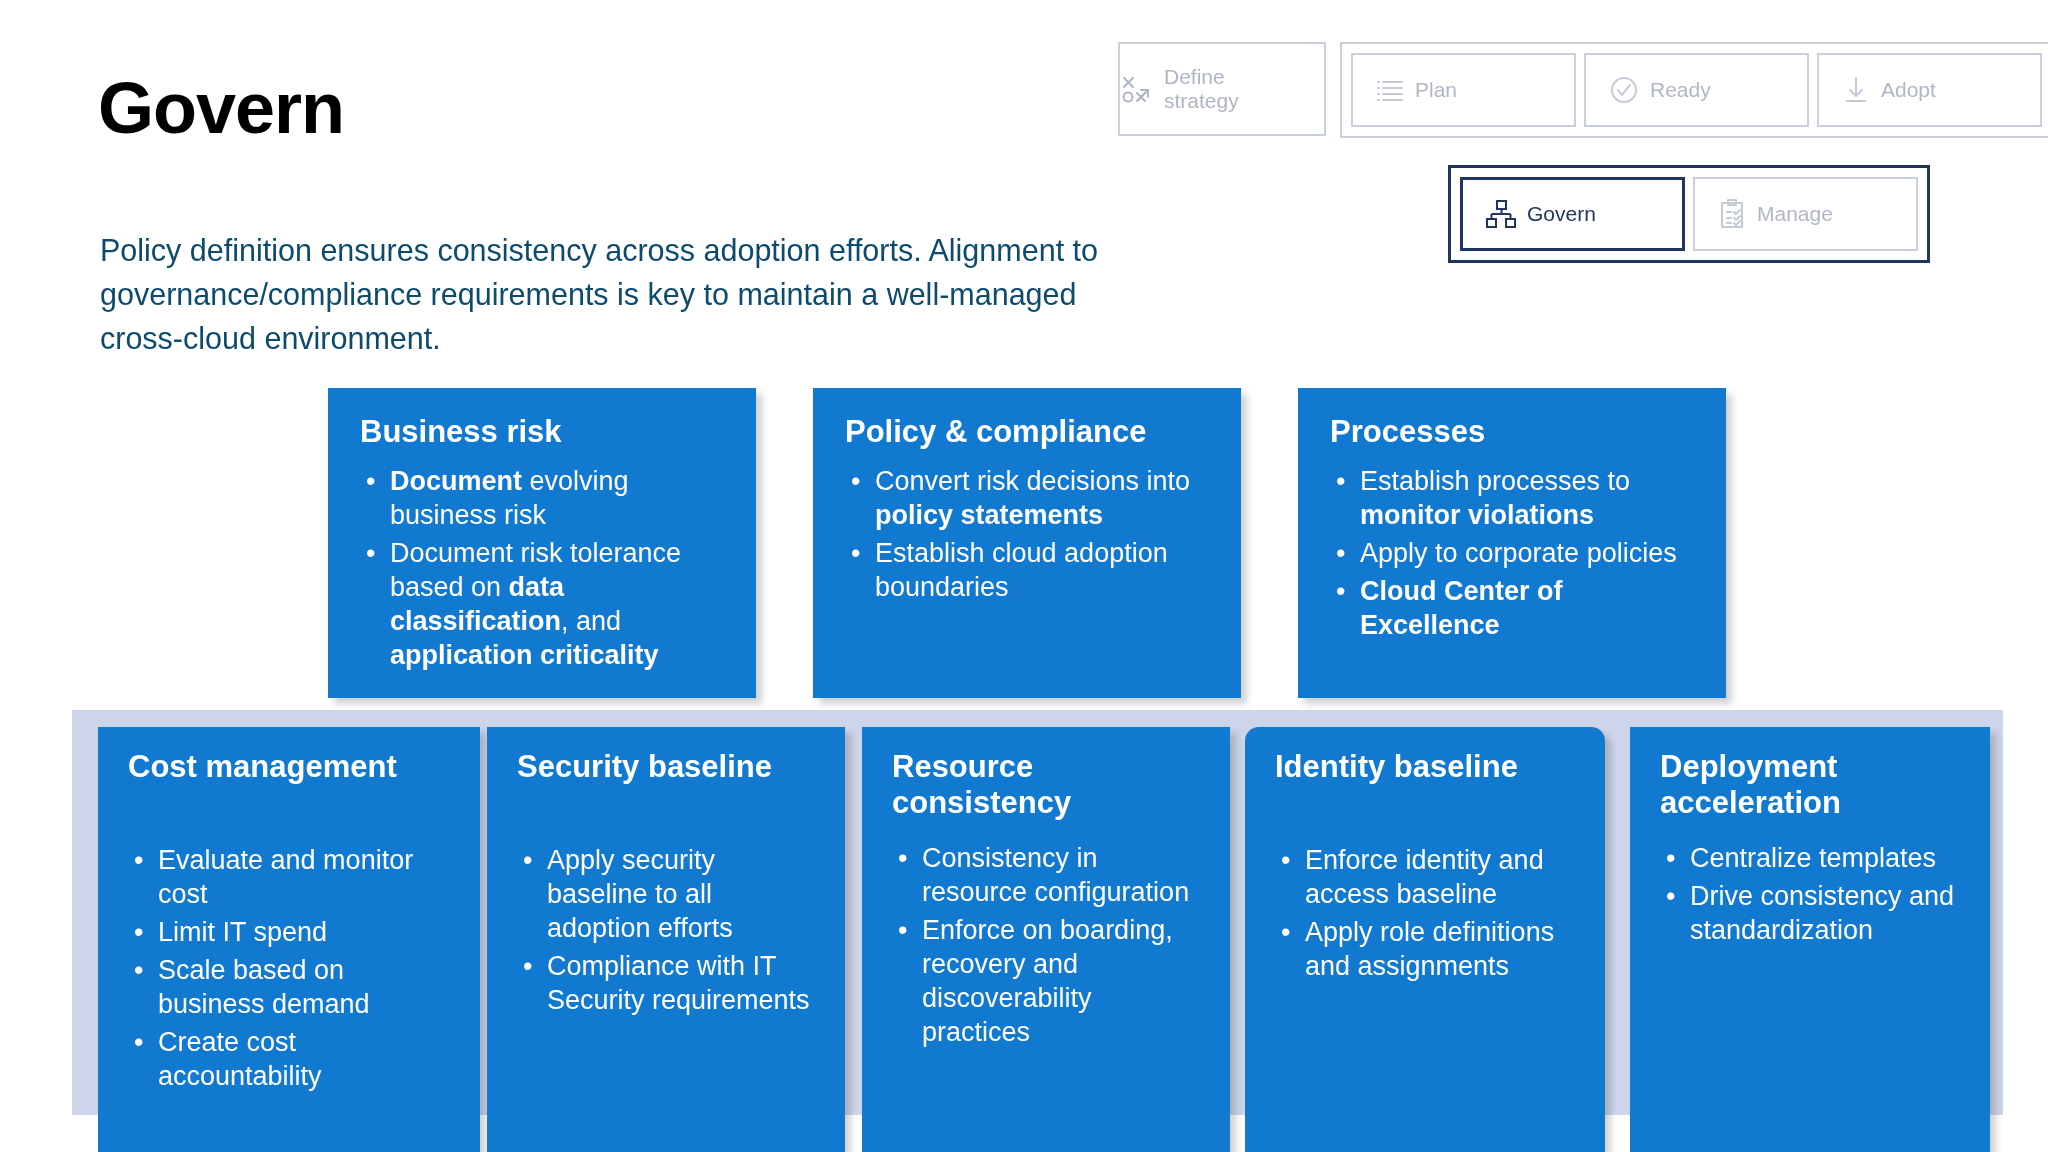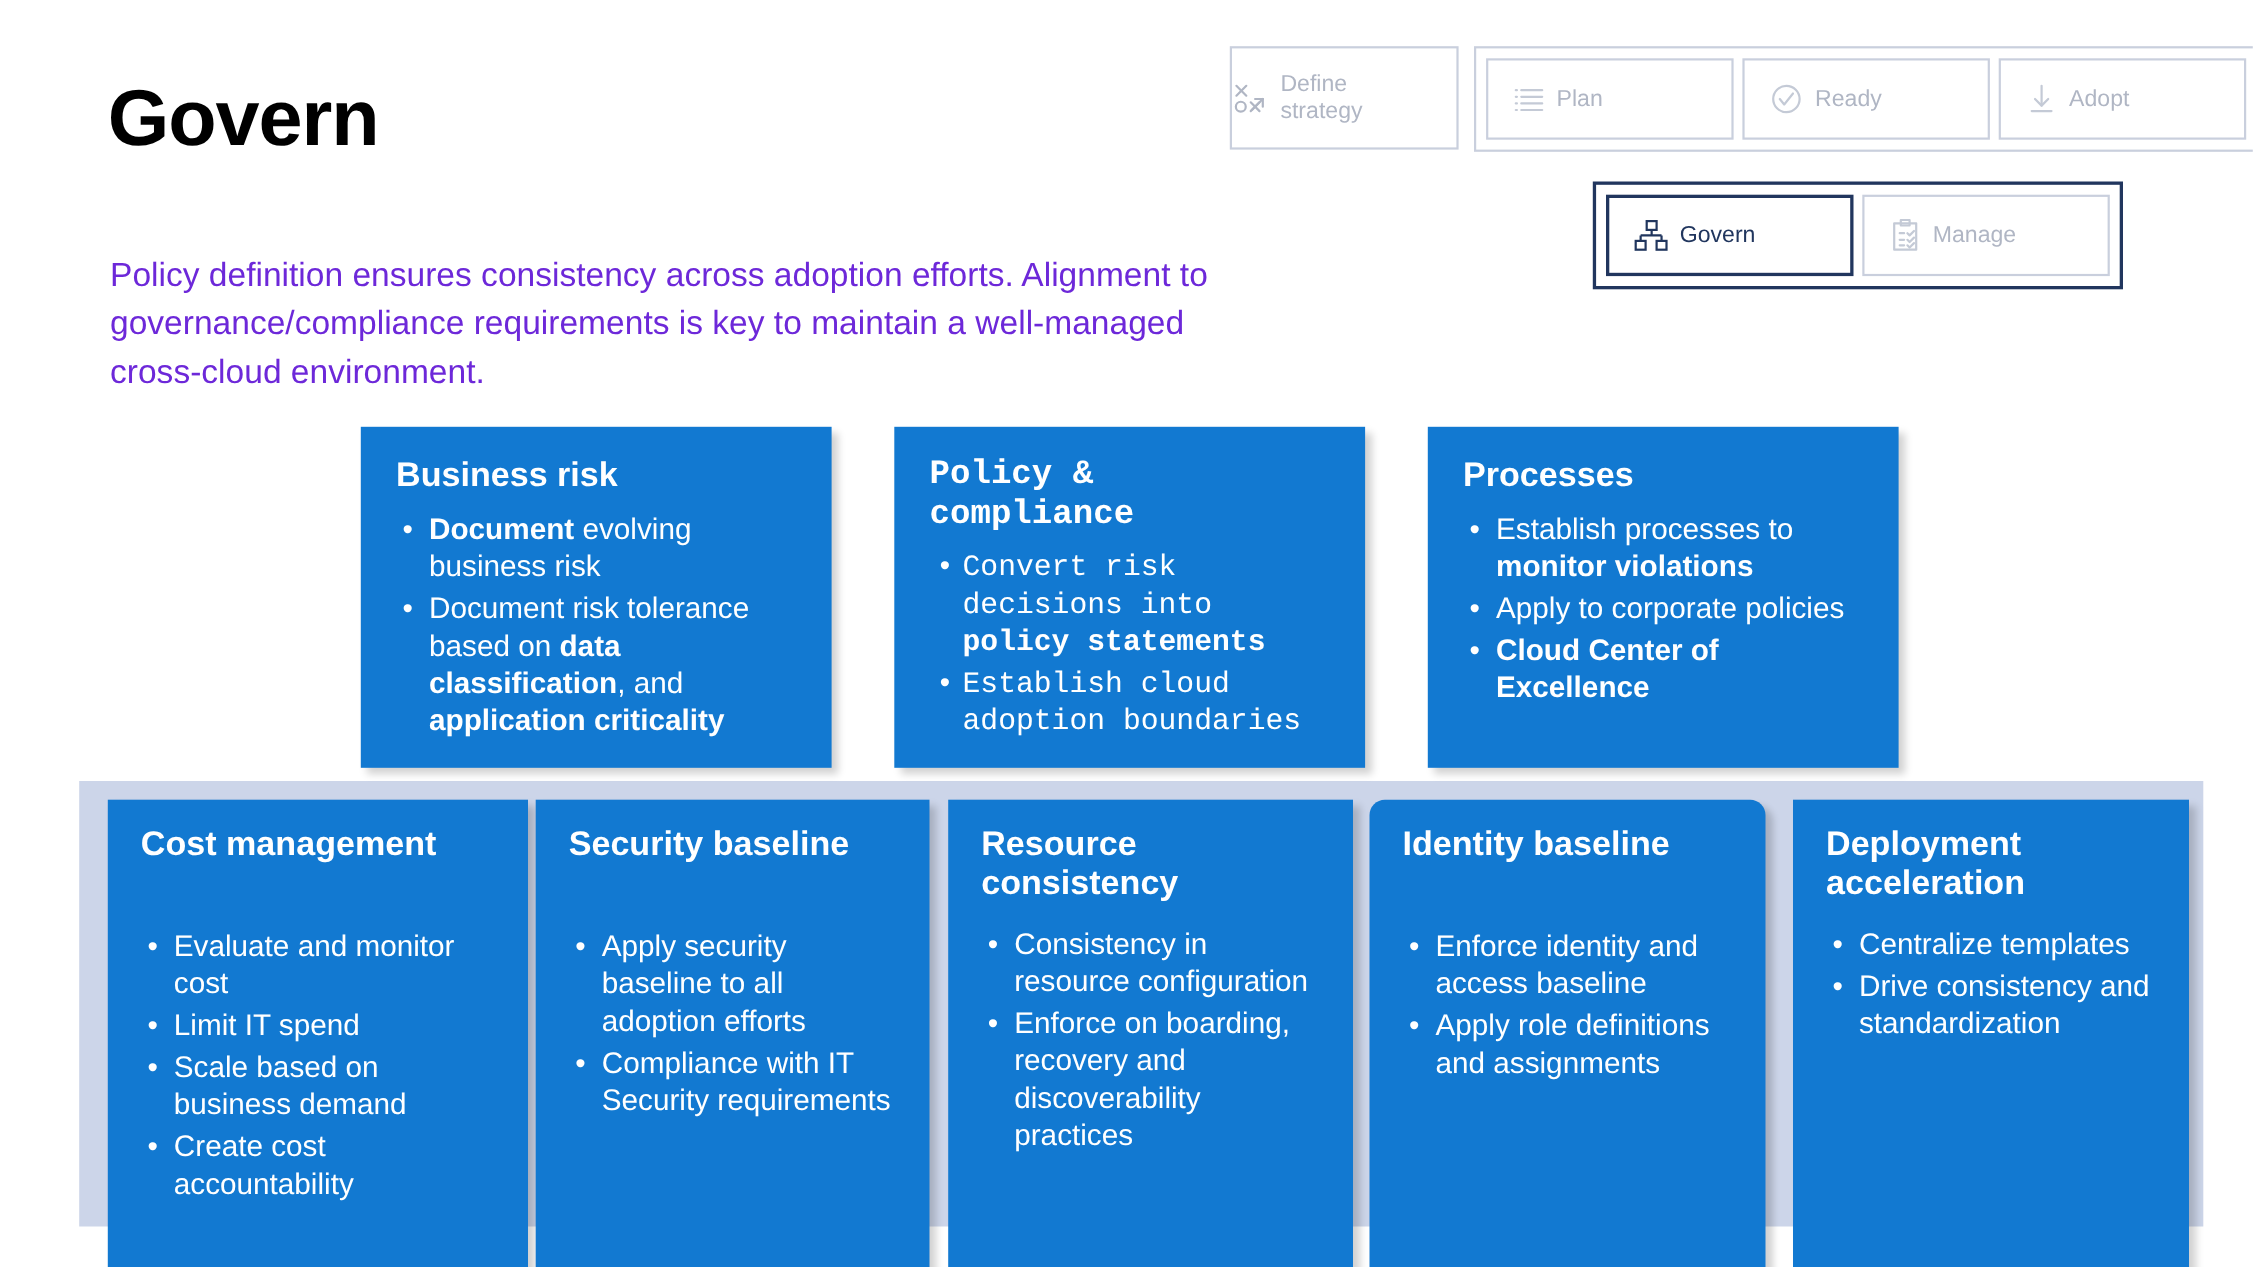--- a/index.html
+++ b/index.html
@@ -10,21 +10,21 @@
   }
   .slide{position:absolute;inset:0;}
 
   
   .page-title{
     position:absolute;left:98px;top:72px;
     font-size:72px;font-weight:bold;color:#000000;letter-spacing:-1px;line-height:1;
   }
   .intro{
     position:absolute;left:100px;top:228px;width:1060px;
-    font-size:30.5px;color:#6d28d9;line-height:1.45;
+    font-size:30.5px;color:#0c4a6e;line-height:1.45;
   }
 
   
   .nav-wrap{position:absolute;left:1118px;top:42px;width:900px;height:200px;}
   .nav-row1{position:absolute;left:0;top:0;display:flex;align-items:flex-start;}
   .chip{
     box-sizing:border-box;border:2px solid #c9cfdd;background:#ffffff;
     display:flex;align-items:center;gap:10px;
     color:#b0b6c4;font-size:21px;line-height:1.12;
   }
@@ -58,21 +58,21 @@
     margin-bottom:4px;
   }
   .bullets li:before{
     content:"•";position:absolute;left:6px;top:0;font-size:27px;line-height:1.26;
   }
   .b{font-weight:bold;}
 
   
   .row-top .card{top:388px;height:310px;padding:26px 44px 0 32px;}
   .card-business-risk{left:328px;width:428px;}
-  .card-policy{left:813px;width:428px;font-family:Liberation Mono, monospace;}
+  .card-policy{left:813px;width:428px;}
   .card-processes{left:1298px;width:428px;}
   .row-top .card-title{margin-bottom:14px;}
 
   
   .band{
     position:absolute;left:72px;top:710px;width:1931px;height:405px;
     background:#ccd5e9;
   }
   .row-bottom .card{top:727px;height:452px;padding:22px 24px 0 30px;}
   .card-cost{left:98px;width:382px;}

